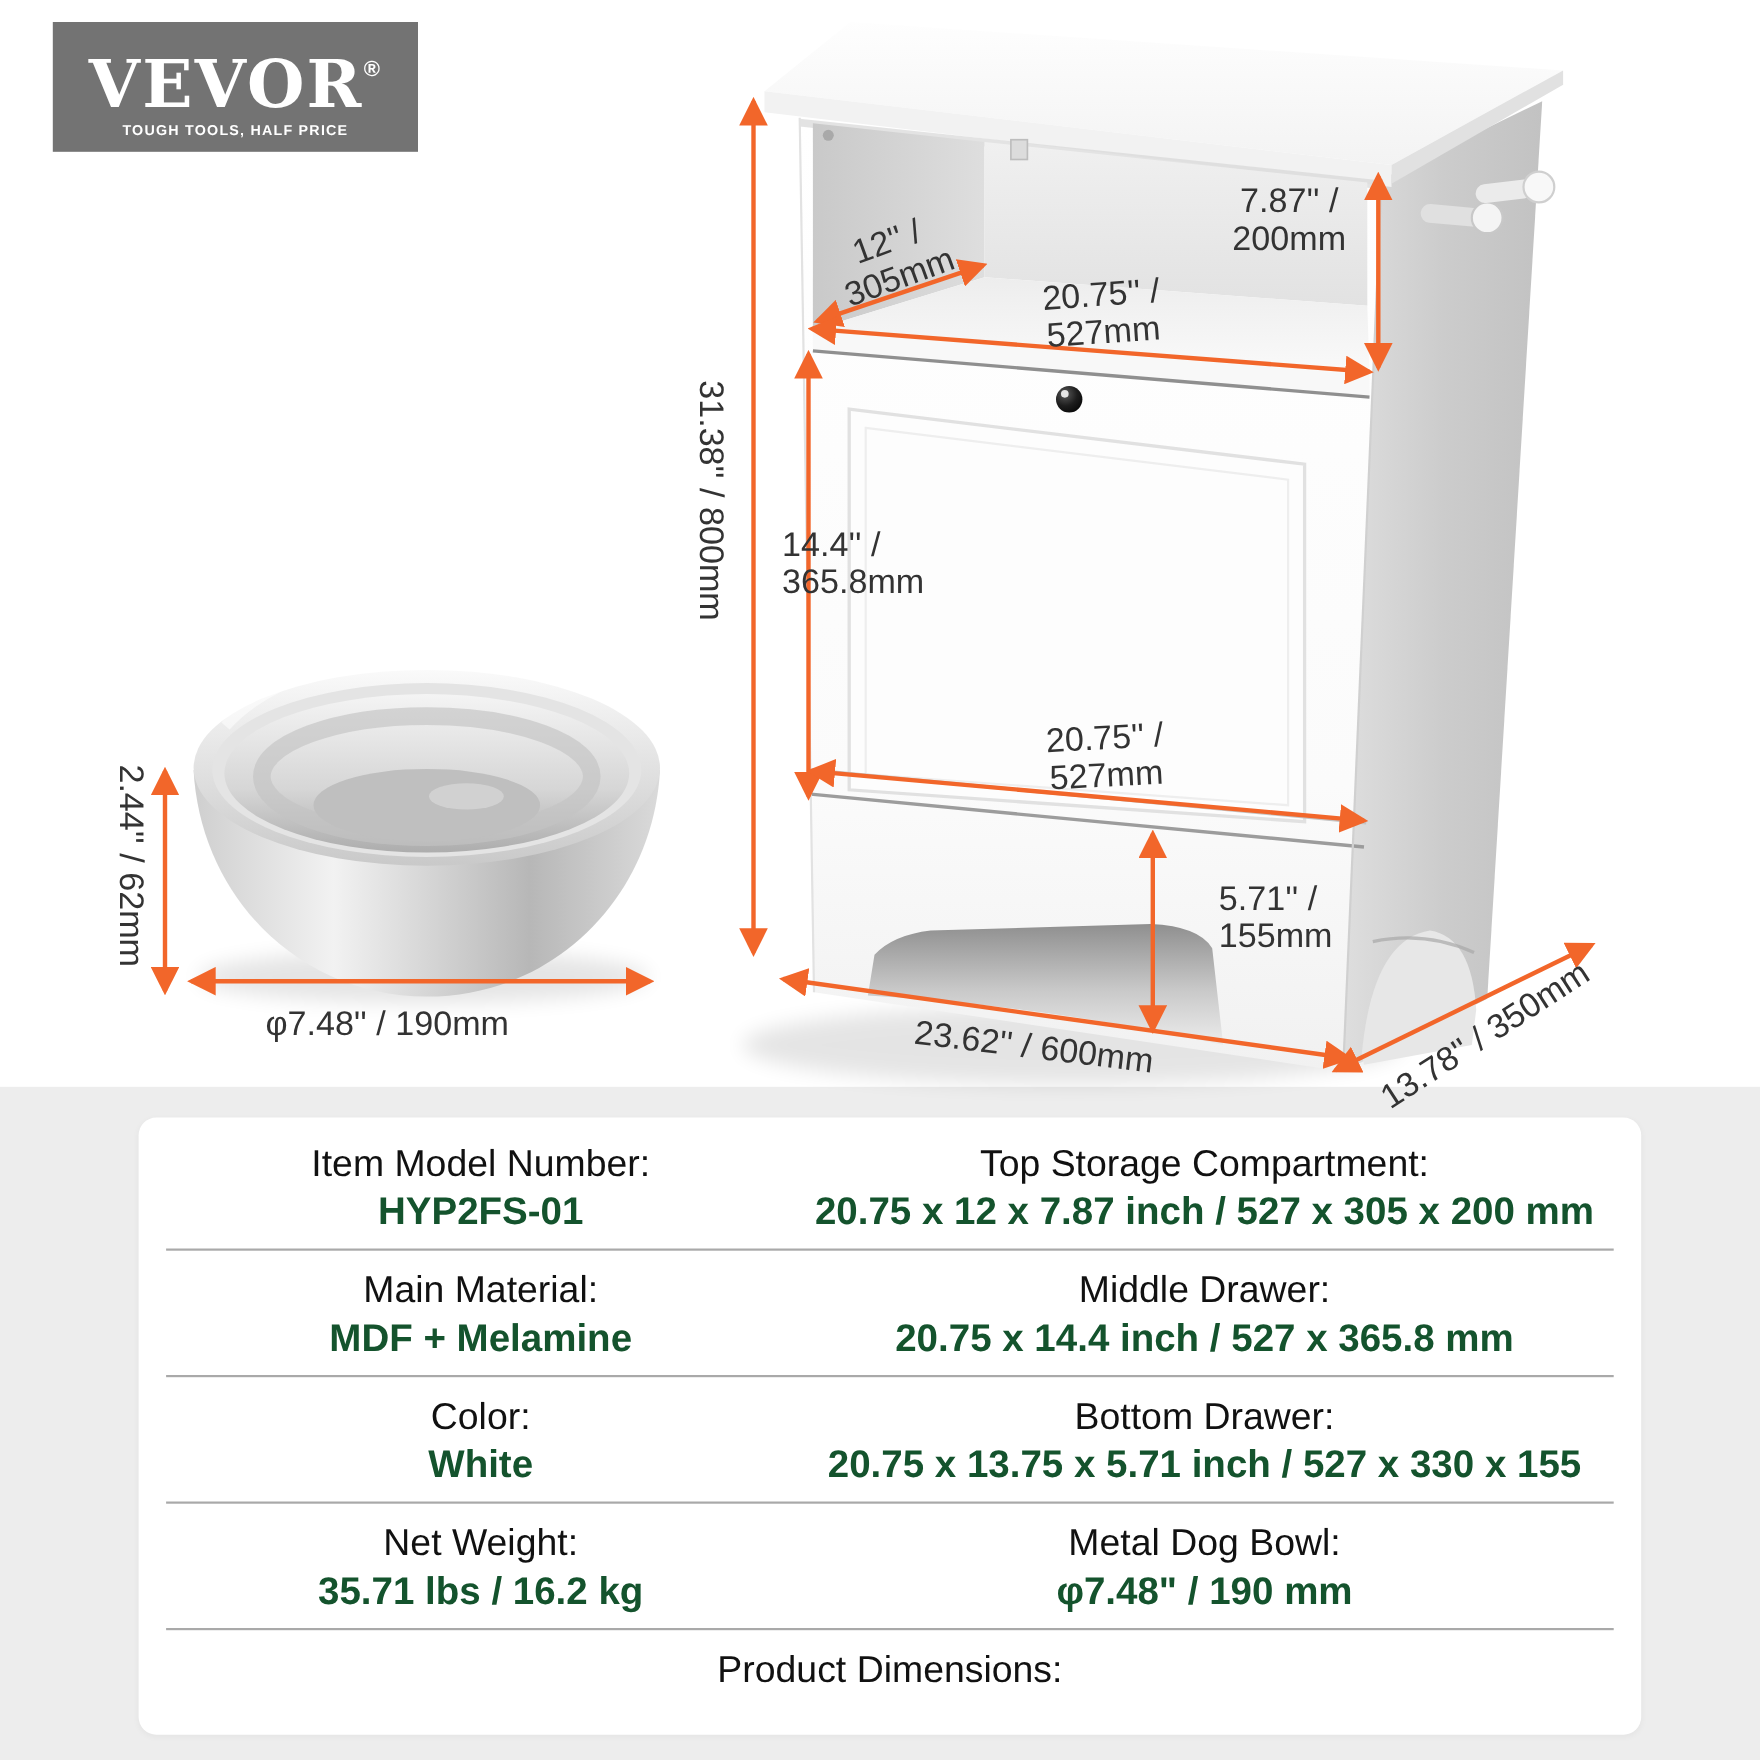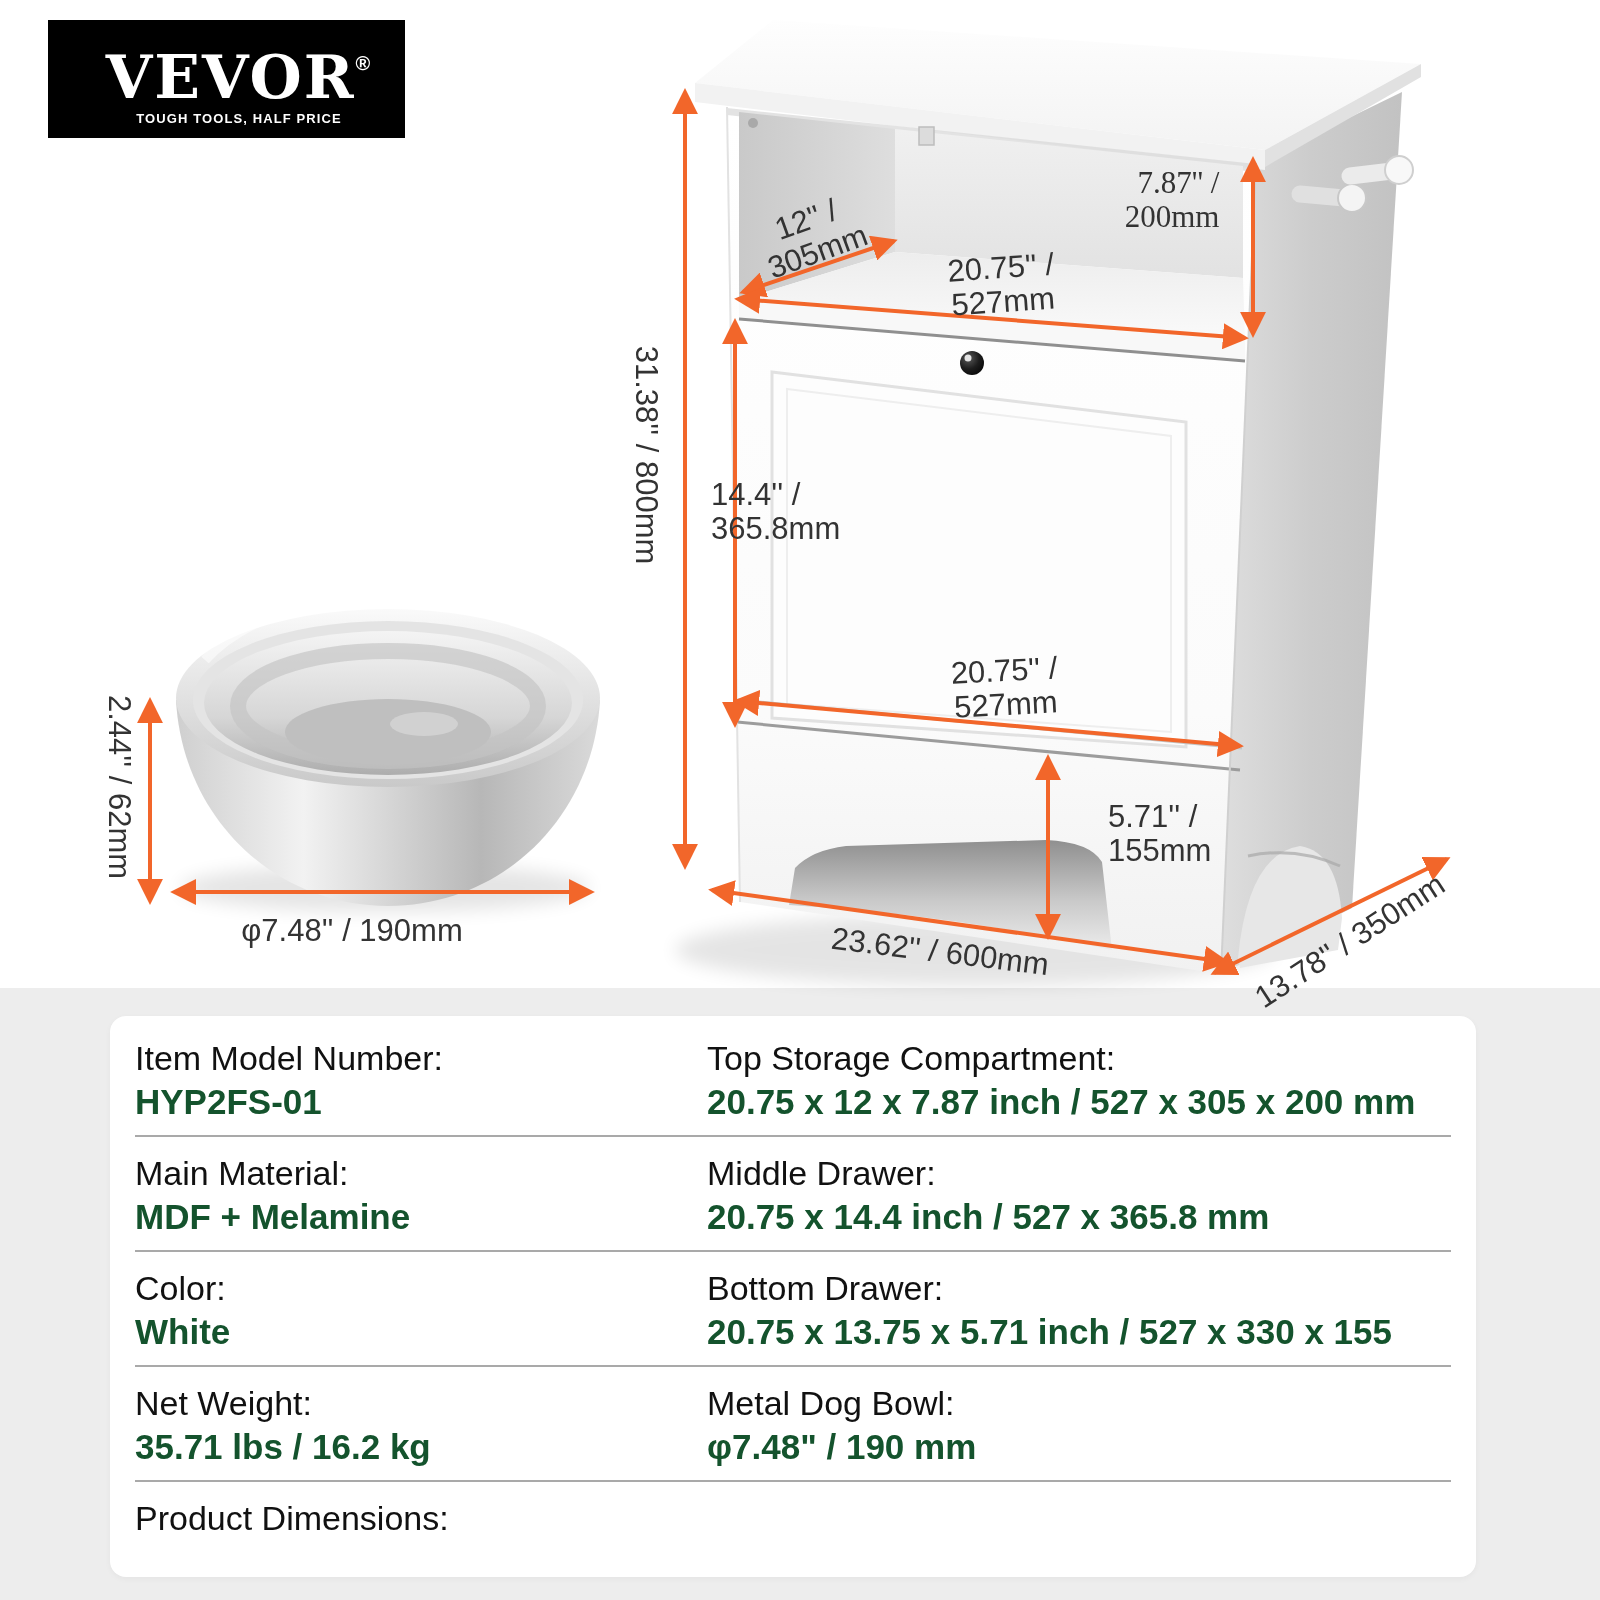--- a/index.html
+++ b/index.html
@@ -3,34 +3,34 @@
 <meta charset="utf-8">
 <style>
   html,body{margin:0;padding:0;}
   body{
     width:1600px;height:1600px;position:relative;overflow:hidden;
     background:#ffffff;font-family:"Liberation Sans",sans-serif;
   }
   
   .bottom-band{position:absolute;left:0;top:988px;width:1600px;height:612px;background:#ededed;}
   
-  .logo{position:absolute;left:48px;top:20px;width:332px;height:118px;background:#000000;
-        display:flex;flex-direction:column;align-items:center;justify-content:center;color:#fff;padding-left:25px;}
+  .logo{position:absolute;left:48px;top:20px;width:332px;height:118px;background:#737373;
+        display:flex;flex-direction:column;align-items:center;justify-content:center;color:#fff;}
   .logo-word{font-family:"DejaVu Serif",serif;font-weight:900;font-size:60px;line-height:60px;letter-spacing:2px;}
   .logo-reg{font-size:20px;vertical-align:28px;font-family:"Liberation Sans",sans-serif;font-weight:700;}
   .logo-tag{font-size:13px;font-weight:700;letter-spacing:1.1px;margin-top:4px;font-family:"Liberation Sans",sans-serif;}
   
   #art{position:absolute;left:0;top:0;width:1600px;height:1600px;}
   
   .dim{position:absolute;color:#333;font-size:31px;line-height:34px;white-space:nowrap;text-align:center;}
   .dim.ctr{transform:translate(-50%,-50%);}
   .rot90{transform:translate(-50%,-50%) rotate(90deg);}
   
-  .spec-card{position:absolute;left:110px;top:1016px;width:1366px;height:561px;background:#fff;border-radius:16px;
-             box-shadow:0 2px 6px rgba(0,0,0,0.04);}
+  .spec-card{position:absolute;left:126px;top:1016px;width:1366px;height:561px;background:#fff;border-radius:16px;
+             box-shadow:0 2px 6px rgba(0,0,0,0.04);text-align:center;}
   .spec-rows{margin:0 25px;padding-top:6px;}
   .spec-row{display:grid;grid-template-columns:572px 1fr;padding:17px 0 13px;border-top:2px solid #a9a9a9;}
   .spec-row.first{border-top:none;}
   .spec-label{font-size:34px;color:#111;line-height:38px;}
   .spec-value{font-size:35px;font-weight:700;color:#14532d;line-height:40px;margin-top:5px;}
   .spec-footer{padding:17px 0 13px;border-top:2px solid #a9a9a9;}
 </style>
 </head>
 <body>
 
@@ -178,21 +178,21 @@
 <div class="dim ctr" style="left:812px;top:236px;transform:translate(-50%,-50%) rotate(-20deg);">
   <div>12'' /</div>
   <div>305mm</div>
 </div>
 
 <div class="dim ctr" style="left:1002px;top:285px;transform:translate(-50%,-50%) rotate(-4deg);">
   <div>20.75'' /</div>
   <div>527mm</div>
 </div>
 
-<div class="dim ctr" style="left:1172px;top:200px;text-align:right;font-family:Liberation Serif, serif;">
+<div class="dim ctr" style="left:1172px;top:200px;text-align:center;">
   <div>7.87'' /</div>
   <div>200mm</div>
 </div>
 
 <div class="dim" style="left:711px;top:478px;text-align:left;">
   <div>14.4'' /</div>
   <div>365.8mm</div>
 </div>
 
 <div class="dim ctr" style="left:1005px;top:688px;transform:translate(-50%,-50%) rotate(-3deg);">

